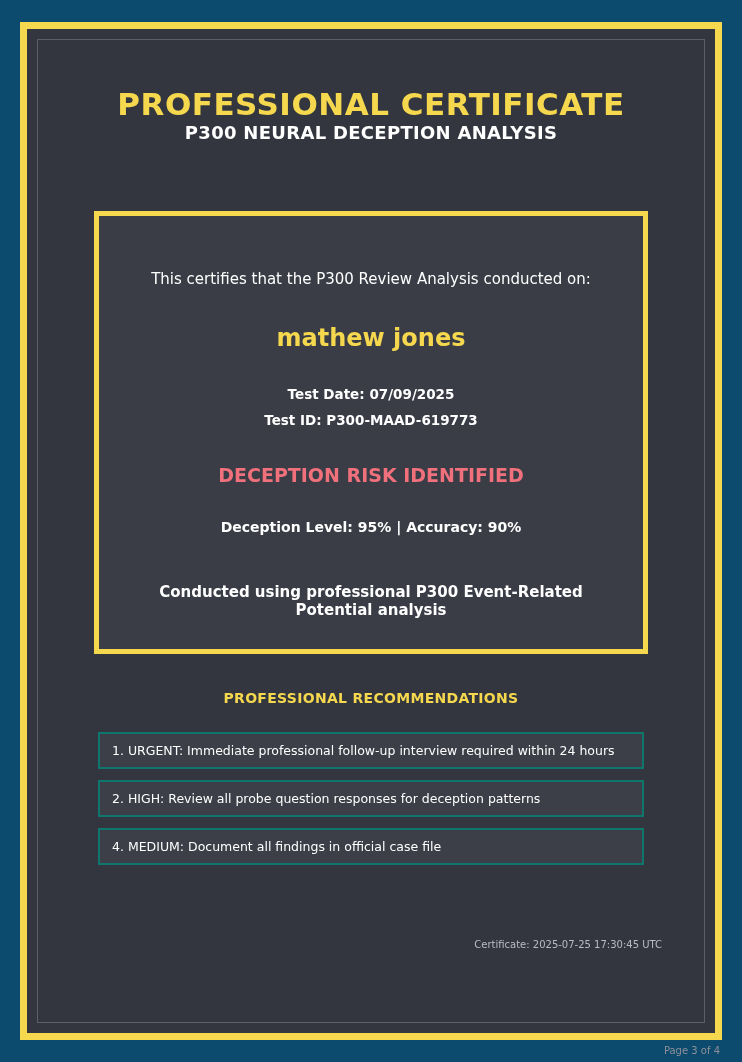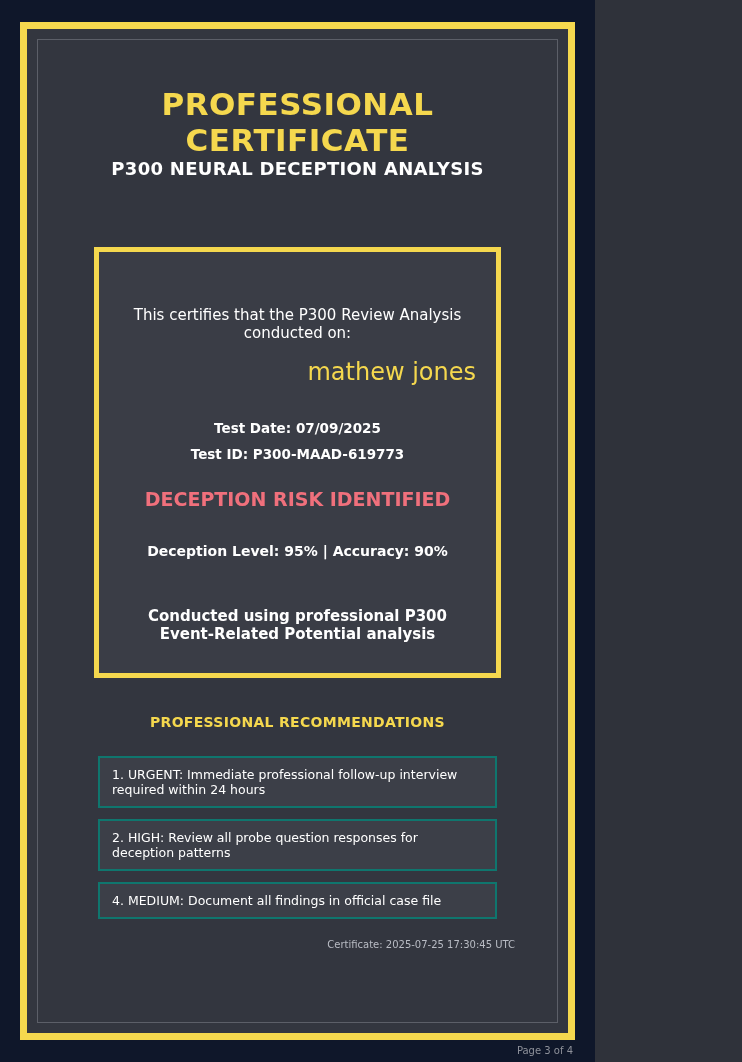--- a/index.html
+++ b/index.html
@@ -9,24 +9,24 @@
   body {
     width: 742px;
     height: 1062px;
     background: #2f323a;
     font-family: "DejaVu Sans", "Liberation Sans", sans-serif;
     color: #ffffff;
     overflow: hidden;
   }
   .page {
     position: relative;
-    width: 595px;
+    width: 742px;
     height: 1062px;
     box-sizing: border-box;
-    background: #0f172a;
+    background: #0c4a6e;
     padding: 22px 20px;
   }
   .outer-frame {
     position: relative;
     box-sizing: border-box;
     width: 100%;
     height: 100%;
     border: 7px solid #f5d84e;
     background: #33363f;
     padding: 10px;
@@ -62,40 +62,40 @@
     background: #3a3d46;
     padding: 36px 20px 30px 20px;
   }
   .certifies-line {
     text-align: center;
     font-size: 15px;
     color: #ffffff;
     margin-top: 18px;
   }
   .subject-name {
-    text-align: right;
+    text-align: center;
     font-size: 24px;
-    font-weight: normal;
+    font-weight: bold;
     color: #f5d84e;
-    margin-top: 16px;
+    margin-top: 36px;
   }
   .meta-line {
     text-align: center;
     font-size: 13.5px;
     font-weight: bold;
     color: #ffffff;
     margin-top: 10px;
   }
   .meta-line.first { margin-top: 34px; }
   .risk-line {
     text-align: center;
     font-size: 19px;
     font-weight: bold;
     color: #f0707c;
-    margin-top: 26px;
+    margin-top: 36px;
   }
   .levels-line {
     text-align: center;
     font-size: 14px;
     font-weight: bold;
     color: #ffffff;
     margin-top: 33px;
   }
   .conducted-line {
     text-align: center;

